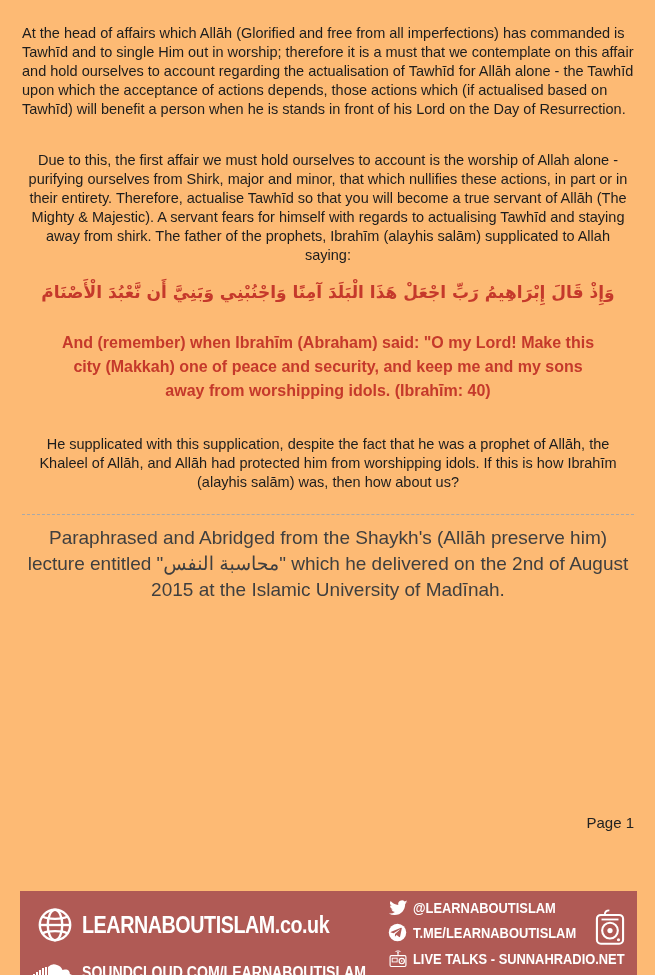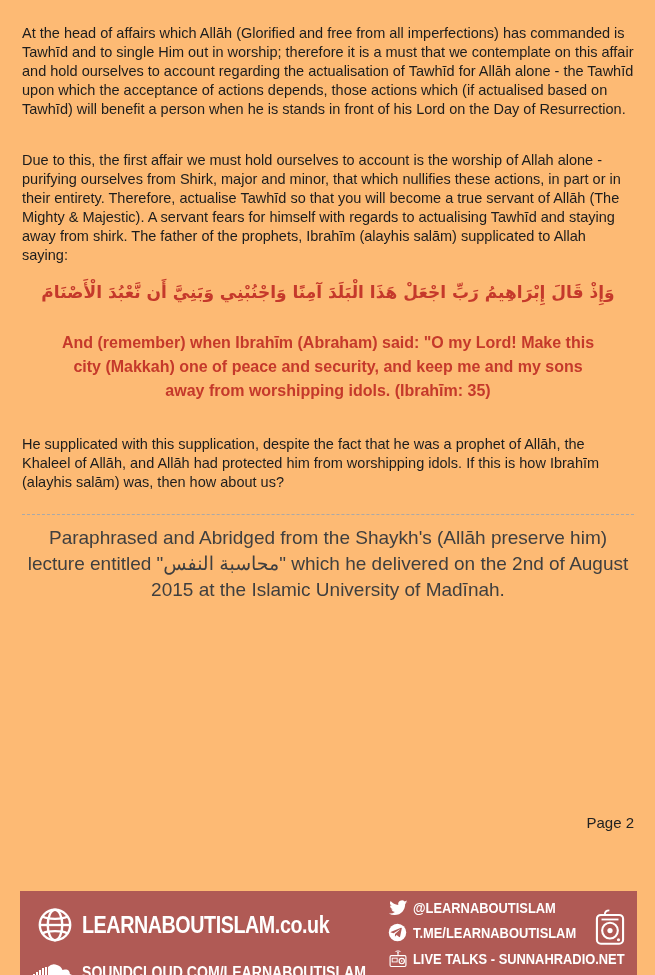--- a/index.html
+++ b/index.html
@@ -18,21 +18,21 @@
     left: 22px;
     top: 24px;
     width: 612px;
   }
   .body-para {
     font-size: 14.5px;
     line-height: 19px;
     color: #1d1d1d;
     text-align: left;
   }
-  .gap-lg { margin-top: 32px; }
+  .gap-lg { margin-top: 32px; text-align: center; }
   .arabic-verse {
     margin-top: 12px;
     text-align: center;
     direction: rtl;
     font-family: "DejaVu Sans", sans-serif;
     font-weight: bold;
     font-size: 17px;
     line-height: 30px;
     color: #c5392b;
   }
@@ -111,27 +111,27 @@
 </style>
 </head>
 <body>
 
 <div class="page">
 
   <div class="content">
     <p class="body-para">At the head of affairs which Allāh (Glorified and free from all imperfections) has commanded is Tawhīd and to single Him out in worship; therefore it is a must that we contemplate on this affair and hold ourselves to account regarding the actualisation of Tawhīd for Allāh alone - the Tawhīd upon which the acceptance of actions depends,  those actions which (if actualised based on Tawhīd) will benefit a person when he is stands in front of his Lord on the Day of Resurrection.</p>
     <p class="body-para gap-lg">Due to this, the first affair we must hold ourselves to account  is the worship of Allah alone - purifying ourselves from Shirk, major and minor, that which nullifies these actions, in part or in their entirety. Therefore, actualise Tawhīd so that you will become a true servant of Allāh (The Mighty &amp; Majestic). A servant fears for himself with regards to actualising Tawhīd and staying away from shirk. The father of the prophets, Ibrahīm (alayhis salām) supplicated to Allah saying:</p>
     <p class="arabic-verse" dir="rtl">وَإِذْ قَالَ إِبْرَاهِيمُ رَبِّ اجْعَلْ هَذَا الْبَلَدَ آمِنًا وَاجْنُبْنِي وَبَنِيَّ أَن نَّعْبُدَ الْأَصْنَامَ</p>
-    <p class="translation">And (remember) when Ibrahīm (Abraham) said: "O my Lord! Make this city (Makkah) one of peace and security, and keep me and my sons away from worshipping idols. (Ibrahīm: 35)</p>
+    <p class="translation">And (remember) when Ibrahīm (Abraham) said: "O my Lord! Make this city (Makkah) one of peace and security, and keep me and my sons away from worshipping idols. (Ibrahīm: 40)</p>
     <p class="body-para gap-lg">He supplicated with this supplication, despite the fact that he was a prophet of Allāh, the Khaleel of Allāh, and Allāh had protected him from worshipping idols. If this is how Ibrahīm (alayhis salām) was, then how about us?</p>
     <hr class="divider">
     <p class="source-note">Paraphrased and Abridged from the Shaykh's (Allāh preserve him) lecture entitled "محاسبة النفس" which he delivered on the 2nd of August 2015 at the Islamic University of Madīnah.</p>
   </div>
 
-  <div class="page-number">Page 2</div>
+  <div class="page-number">Page 1</div>
 
   <div class="banner">
 
     <span class="icon site-row-icon">
       <svg viewBox="0 0 24 24" width="38" height="38" fill="none" stroke="#ffffff" stroke-width="1.5">
         <circle cx="12" cy="12" r="9.6"></circle>
         <ellipse cx="12" cy="12" rx="4.6" ry="9.6"></ellipse>
         <line x1="2.4" y1="12" x2="21.6" y2="12"></line>
         <path d="M4.1 6.7 C7.2 8.6 16.8 8.6 19.9 6.7"></path>
         <path d="M4.1 17.3 C7.2 15.4 16.8 15.4 19.9 17.3"></path>

